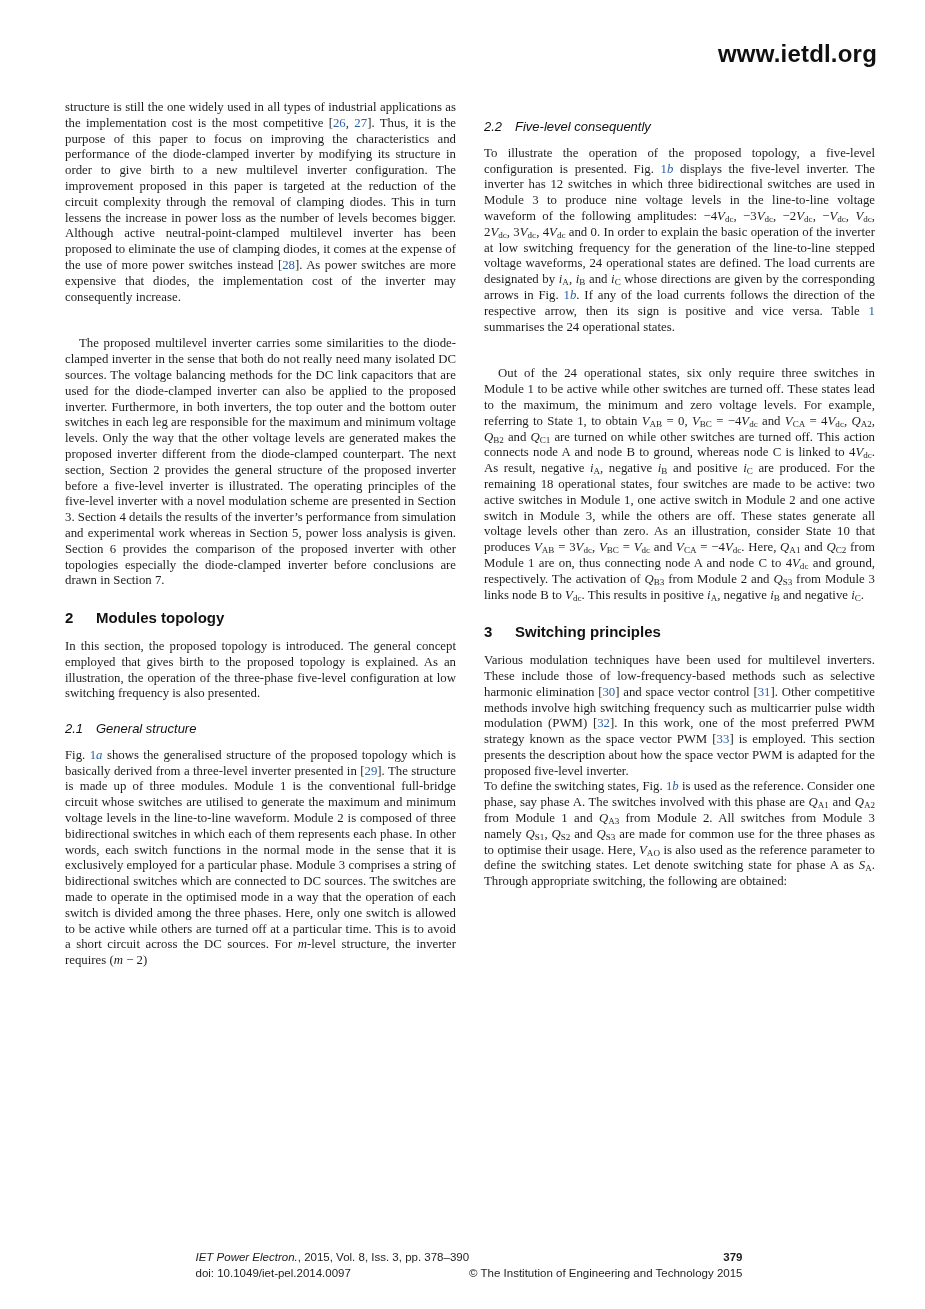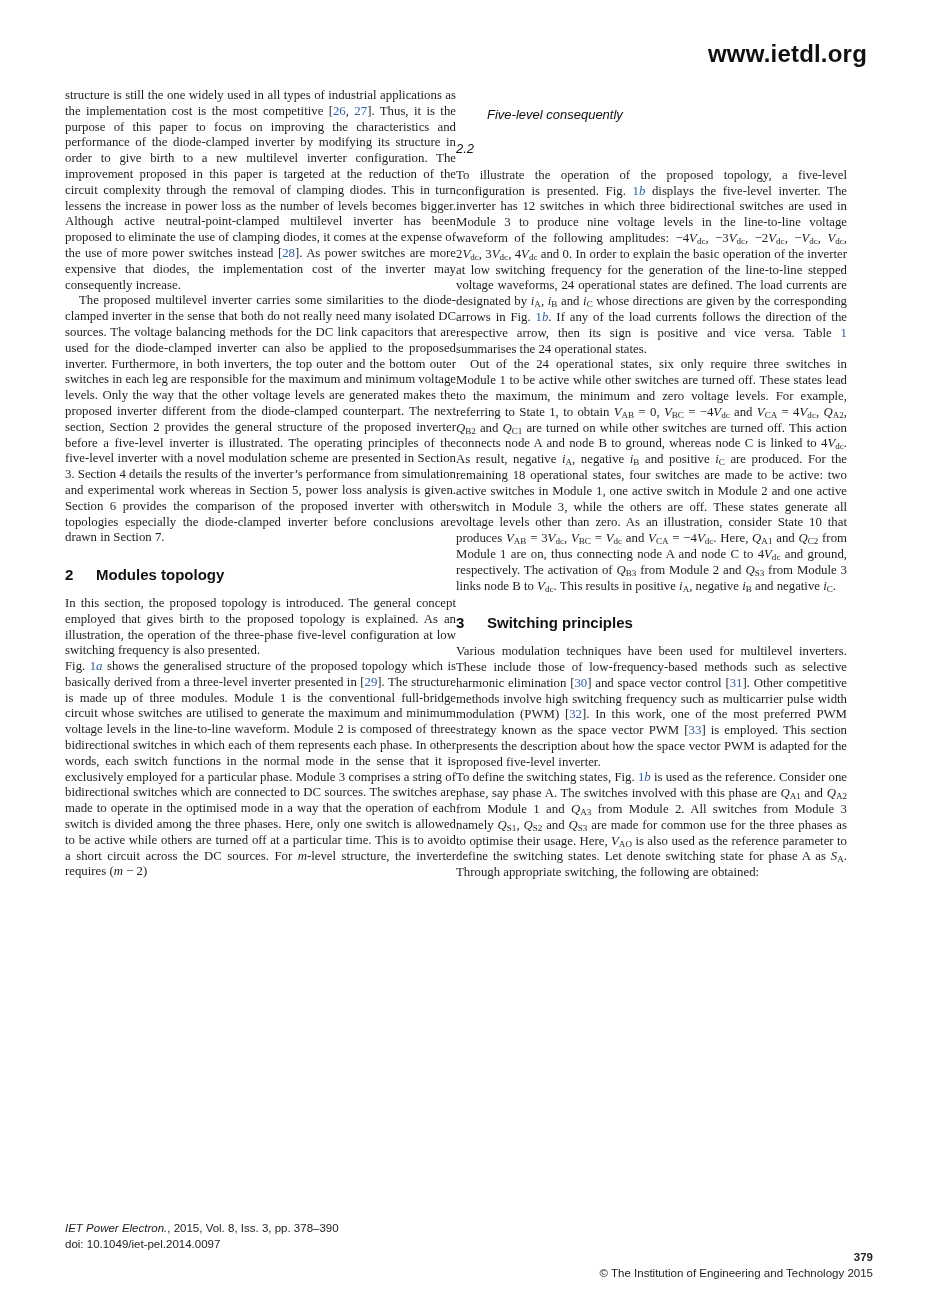--- a/index.html
+++ b/index.html
@@ -4,73 +4,77 @@
 <style>
   * { box-sizing: border-box; margin: 0; padding: 0; }
   html, body { background: #ffffff; }
   .page {
     width: 925px; height: 1309px; position: relative; margin: 0 auto;
     background: #ffffff; overflow: hidden;
     font-family: "Liberation Serif", "DejaVu Serif", serif;
     color: #1d1d1f;
   }
   .masthead {
-    position: absolute; top: 40px; right: 58px;
+    position: absolute; top: 40px; right: 48px;
     font-family: "Liberation Sans", sans-serif;
     font-weight: 700; font-size: 24px; letter-spacing: 0.2px; color: #101010;
   }
   .content {
-    position: absolute; top: 88px; left: 65px; width: 810px; height: 1152px;
-    display: flex; overflow: hidden;
+    position: absolute; top: 100px; left: 65px; width: 810px; height: 1152px;
+    display: flex; column-gap: 28px; overflow: hidden;
   }
   .col { width: 391px; font-size: 12.8px; line-height: 15.8px; text-align: justify; }
   p { margin: 0; }
-  .indent { text-indent: 14px; }
+  .indent { text-indent: 14px; margin-top: 31px; }
   .cite { color: var(--citation, #2b5fa5); }
   sub { font-size: 71%; line-height: 0; vertical-align: -0.25em; }
   h2.sec {
     font-family: "Liberation Sans", sans-serif;
     font-size: 15px; font-weight: 700; color: #111;
     margin: 21px 0 13px; display: flex; text-align: left;
   }
   h2.sec .h-num { min-width: 31px; }
   h3.subsec {
     font-family: "Liberation Sans", sans-serif;
     font-size: 13px; font-weight: 400; font-style: italic; color: #111;
     margin: 19px 0 11px; display: flex; text-align: left;
   }
-  h3.subsec .h-num { min-width: 31px; margin-top: 34px; }
+  h3.subsec .h-num { min-width: 31px; }
   .footer {
     position: absolute; left: 65px; width: 808px; bottom: 28px;
-    display: flex; justify-content: space-between;
+    display: flex; justify-content: center;
     font-family: "Liberation Sans", sans-serif;
     font-size: 11.5px; line-height: 16px; color: #1d1d1f;
   }
   .footer-right { text-align: right; }
-  .page-num { font-weight: 700; margin-top: 29px; }
+  .page-num { font-weight: 700; }
 </style>
 </head>
 <body>
 
 <div class="page">
 
   <div class="masthead">www.ietdl.org</div>
 
   <div class="content">
 
     <div class="col">
       <p>structure is still the one widely used in all types of industrial applications as the implementation cost is the most competitive [<span class="cite">26</span>, <span class="cite">27</span>]. Thus, it is the purpose of this paper to focus on improving the characteristics and performance of the diode-clamped inverter by modifying its structure in order to give birth to a new multilevel inverter configuration. The improvement proposed in this paper is targeted at the reduction of the circuit complexity through the removal of clamping diodes. This in turn lessens the increase in power loss as the number of levels becomes bigger. Although active neutral-point-clamped multilevel inverter has been proposed to eliminate the use of clamping diodes, it comes at the expense of the use of more power switches instead [<span class="cite">28</span>]. As power switches are more expensive that diodes, the implementation cost of the inverter may consequently increase.</p>
       <p class="indent">The proposed multilevel inverter carries some similarities to the diode-clamped inverter in the sense that both do not really need many isolated DC sources. The voltage balancing methods for the DC link capacitors that are used for the diode-clamped inverter can also be applied to the proposed inverter. Furthermore, in both inverters, the top outer and the bottom outer switches in each leg are responsible for the maximum and minimum voltage levels. Only the way that the other voltage levels are generated makes the proposed inverter different from the diode-clamped counterpart. The next section, Section 2 provides the general structure of the proposed inverter before a five-level inverter is illustrated. The operating principles of the five-level inverter with a novel modulation scheme are presented in Section 3. Section 4 details the results of the inverter’s performance from simulation and experimental work whereas in Section 5, power loss analysis is given. Section 6 provides the comparison of the proposed inverter with other topologies especially the diode-clamped inverter before conclusions are drawn in Section 7.</p>
 
       <h2 class="sec">
         <span class="h-num">2</span>
         <span class="h-title">Modules topology</span>
       </h2>
       <p>In this section, the proposed topology is introduced. The general concept employed that gives birth to the proposed topology is explained. As an illustration, the operation of the three-phase five-level configuration at low switching frequency is also presented.</p>
 
+      <h3 class="subsec">
+        <span class="h-num">2.1</span>
+        <span class="h-title">General structure</span>
+      </h3>
       <p>Fig. <span class="cite">1<i>a</i></span> shows the generalised structure of the proposed topology which is basically derived from a three-level inverter presented in [<span class="cite">29</span>]. The structure is made up of three modules. Module 1 is the conventional full-bridge circuit whose switches are utilised to generate the maximum and minimum voltage levels in the line-to-line waveform. Module 2 is composed of three bidirectional switches in which each of them represents each phase. In other words, each switch functions in the normal mode in the sense that it is exclusively employed for a particular phase. Module 3 comprises a string of bidirectional switches which are connected to DC sources. The switches are made to operate in the optimised mode in a way that the operation of each switch is divided among the three phases. Here, only one switch is allowed to be active while others are turned off at a particular time. This is to avoid a short circuit across the DC sources. For <i>m</i>-level structure, the inverter requires (<i>m</i> − 2)</p>
     </div>
 
     <div class="col">
 
       <h3 class="subsec">
         <span class="h-num">2.2</span>
         <span class="h-title">Five-level consequently</span>
       </h3>
       <p>To illustrate the operation of the proposed topology, a five-level configuration is presented. Fig. <span class="cite">1<i>b</i></span> displays the five-level inverter. The inverter has 12 switches in which three bidirectional switches are used in Module 3 to produce nine voltage levels in the line-to-line voltage waveform of the following amplitudes: −4<i>V</i><sub>dc</sub>, −3<i>V</i><sub>dc</sub>, −2<i>V</i><sub>dc</sub>, −<i>V</i><sub>dc</sub>, <i>V</i><sub>dc</sub>, 2<i>V</i><sub>dc</sub>, 3<i>V</i><sub>dc</sub>, 4<i>V</i><sub>dc</sub> and 0. In order to explain the basic operation of the inverter at low switching frequency for the generation of the line-to-line stepped voltage waveforms, 24 operational states are defined. The load currents are designated by <i>i</i><sub>A</sub>, <i>i</i><sub>B</sub> and <i>i</i><sub>C</sub> whose directions are given by the corresponding arrows in Fig. <span class="cite">1<i>b</i></span>. If any of the load currents follows the direction of the respective arrow, then its sign is positive and vice versa. Table <span class="cite">1</span> summarises the 24 operational states.</p>

